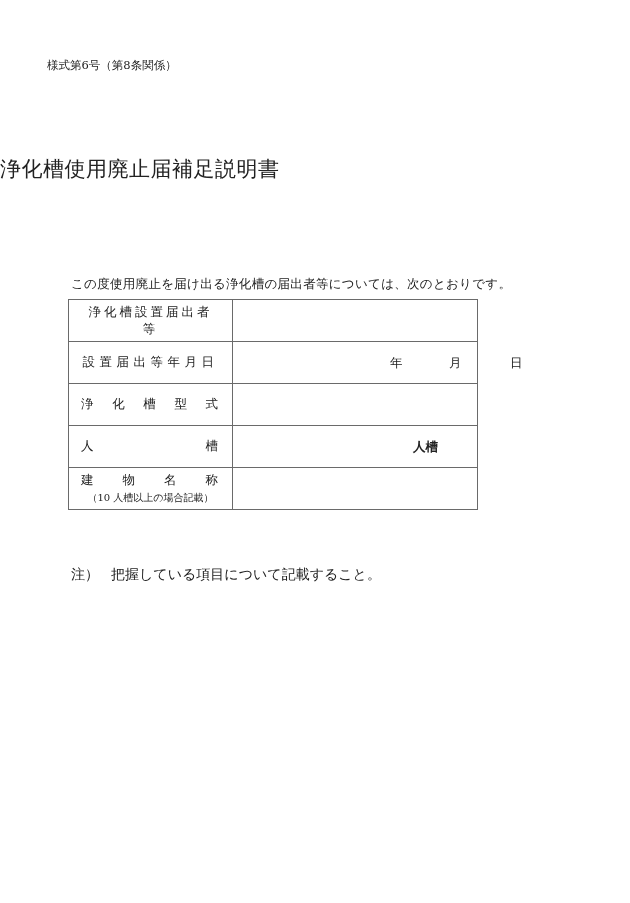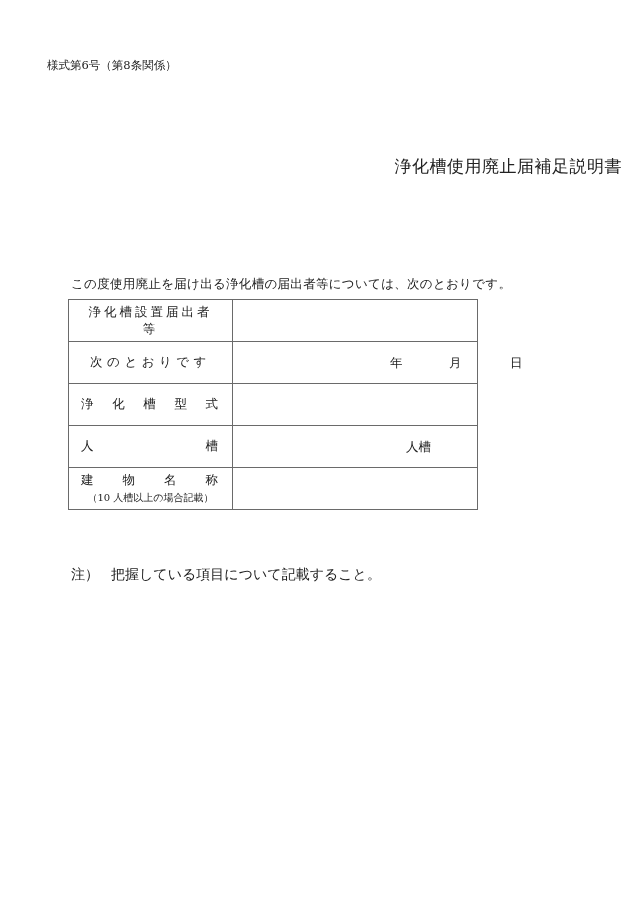--- a/index.html
+++ b/index.html
@@ -2,56 +2,56 @@
 <html><head>
 <meta charset="utf-8">
 <style>
   html, body { margin: 0; padding: 0; }
   body {
     width: 630px; height: 903px; background: #ffffff; position: relative;
     font-family: "DejaVu Serif", "Liberation Serif", serif; color: #222;
     overflow: hidden;
   }
   .form-no { position: absolute; left: 47px; top: 58px; font-size: 11.5px; }
-  .title { position: absolute; left: 0; width: 622px; top: 155px; text-align: right; font-size: 17px; letter-spacing: 0.5px; }
+  .title { position: absolute; left: 0; width: 622px; top: 155px; text-align: left; font-size: 21px; letter-spacing: 0.5px; }
   .intro { position: absolute; left: 71px; top: 276px; font-size: 12.5px; letter-spacing: 0.3px; }
   table.form {
     position: absolute; left: 68px; top: 299px; width: 410px;
     border-collapse: collapse; font-size: 12.5px;
   }
   table.form td { border: 1.3px solid #6a6a6a; height: 41px; padding: 0; }
   td.label { width: 164px; padding: 0 12px !important; box-sizing: border-box; }
   td.value { position: relative; }
   .spread { display: flex; justify-content: space-between; width: 137px; }
   .sub { font-size: 10px; text-align: center; margin-top: 2px; }
   .date-y { position: absolute; left: 157px; top: 13px; }
   .date-m { position: absolute; left: 216px; top: 13px; }
   .date-d { position: absolute; left: 277px; top: 13px; }
-  .unit { position: absolute; right: 46px; top: 13px; }
+  .unit { position: absolute; right: 39px; top: 13px; font-weight: bold; }
   .note { position: absolute; left: 71px; top: 518px; font-size: 14px; margin-top: 48px; }
   .note span.gap { display: inline-block; width: 12px; }
 </style>
 </head>
 <body>
 
 <div class="form-no">様式第6号（第8条関係）</div>
 <div class="title">浄化槽使用廃止届補足説明書</div>
 <div class="intro">この度使用廃止を届け出る浄化槽の届出者等については、次のとおりです。</div>
 
 <table class="form">
   <tbody>
       <tr>
     <td class="label">
       <div style="letter-spacing:3px;text-align:center">浄化槽設置届出者等</div>
     </td>
     <td class="value"></td>
   </tr>
   <tr>
     <td class="label">
-      <div style="letter-spacing:4.5px;text-align:center">次のとおりです</div>
+      <div style="letter-spacing:4.5px;text-align:center">設置届出等年月日</div>
     </td>
     <td class="value">
       <span class="date-y">年</span>
       <span class="date-m">月</span>
       <span class="date-d">日</span>
     </td>
   </tr>
   <tr>
     <td class="label">
       <div class="spread">

